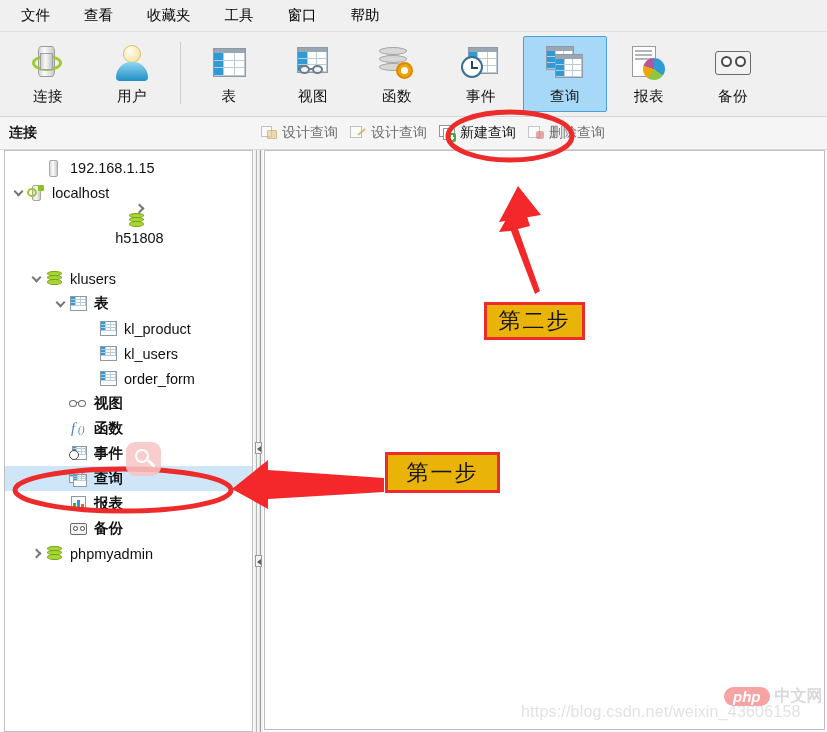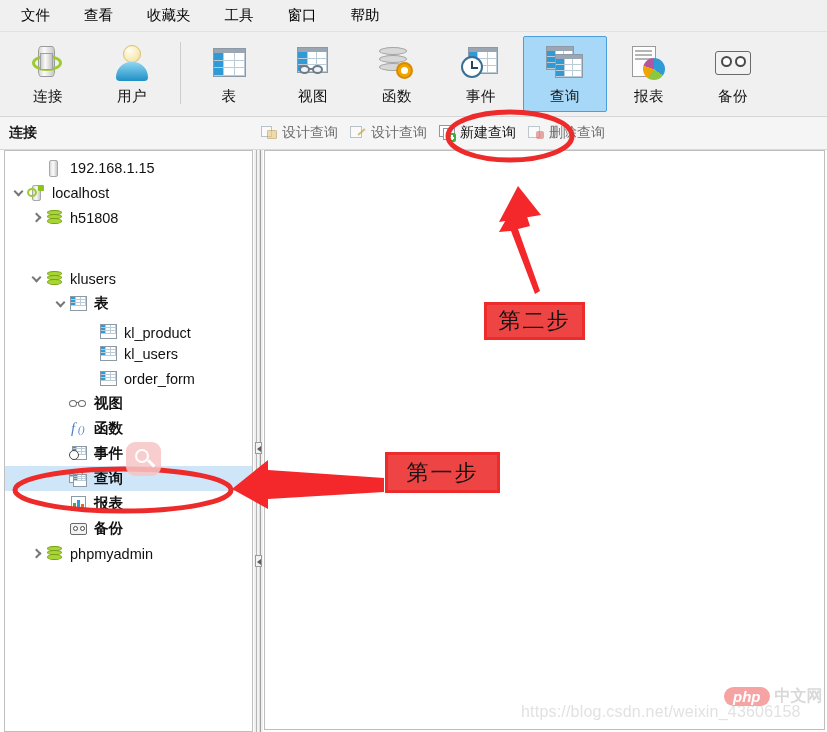--- a/index.html
+++ b/index.html
@@ -169,21 +169,21 @@
   .twist .chev.right { transform: rotate(-45deg); }
   .twist .chev.down  { transform: rotate(45deg); margin-top:-3px; }
   .ticon-sm { width: 20px; height: 18px; flex:none; position: relative; margin-right: 5px; }
   .tlabel-sm { font-size: 14.5px; color: #111; }
 
   
   #overlay { position:absolute; left:0; top:0; width:827px; height:732px; pointer-events:none; }
   .anno-box {
     position: absolute;
     border: 3px solid #ee2b2b;
-    background: #ef4444;
+    background: #eab308;
     display: flex; align-items: center; justify-content: center;
     font-family: "Liberation Serif", "DejaVu Serif", serif;
     font-size: 22px;
     color: #111;
     letter-spacing: 2px;
   }
 
   
   #wm-url {
     position:absolute; left:521px; top:703px;
@@ -435,21 +435,21 @@
           <span class="chev down"></span>
         </span>
       <span class="ticon-sm">
         <span class="ic" style="left:5px;top:1px;width:9px;height:16px;border-radius:2px;background:linear-gradient(90deg,#d9d9d9,#fbfbfb 45%,#c8c8c8);border:1px solid #a8a8a8;"></span>
         <span class="ic" style="left:0px;top:4px;width:10px;height:9px;border:2px solid #9ccb2f;border-radius:50%;"></span>
         <span class="ic" style="left:11px;top:1px;width:6px;height:6px;background:#8dc21f;border-radius:1px;"></span>
       </span>
       <span class="tlabel-sm">localhost</span>
     </div>
 
-    <div class="trow" style="padding-left:22px;">
+    <div class="trow" style="padding-left:22px;flex-direction:column;">
       <span class="twist">
           <span class="chev right"></span>
         </span>
       <span class="ticon-sm">
         <span class="ic" style="left:2px;top:1px;width:15px;height:5px;background:#a7d536;border:1px solid #79a317;border-radius:50%/60%;"></span>
         <span class="ic" style="left:2px;top:5px;width:15px;height:5px;background:#a7d536;border:1px solid #79a317;border-radius:50%/60%;"></span>
         <span class="ic" style="left:2px;top:9px;width:15px;height:6px;background:#a7d536;border:1px solid #79a317;border-radius:50%/60%;"></span>
       </span>
       <span class="tlabel-sm">h51808</span>
     </div>
@@ -482,21 +482,21 @@
               <i></i>
               <i></i>
               <i class="b"></i>
               <i></i>
               <i></i>
             </span></span>
       </span>
       <span class="tlabel-sm" style="font-weight:bold;">表</span>
     </div>
 
-    <div class="trow" style="padding-left:94px;align-items:flex-end;">
+    <div class="trow" style="padding-left:94px;">
       <span class="ticon-sm">
         <span class="ic tblicon" style="left:1px;top:1px;width:17px;height:15px;"><span class="hdr"></span>
           <span class="grid">
               <i class="b"></i>
               <i></i>
               <i></i>
               <i class="b"></i>
               <i></i>
               <i></i>
               <i class="b"></i>

